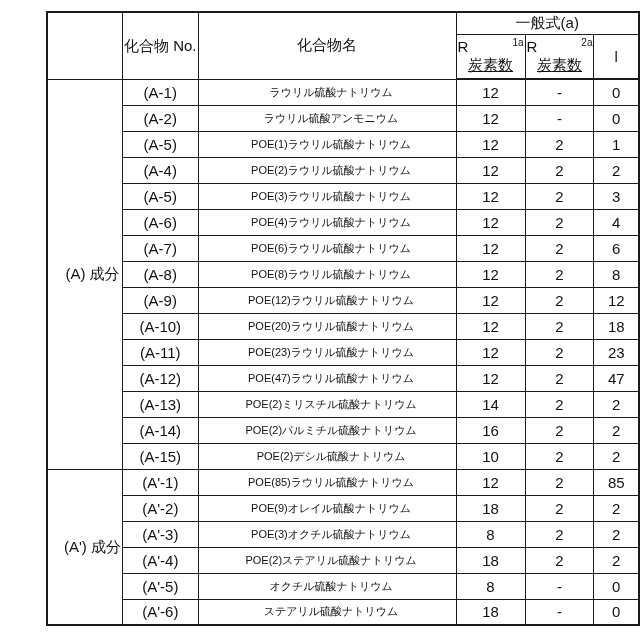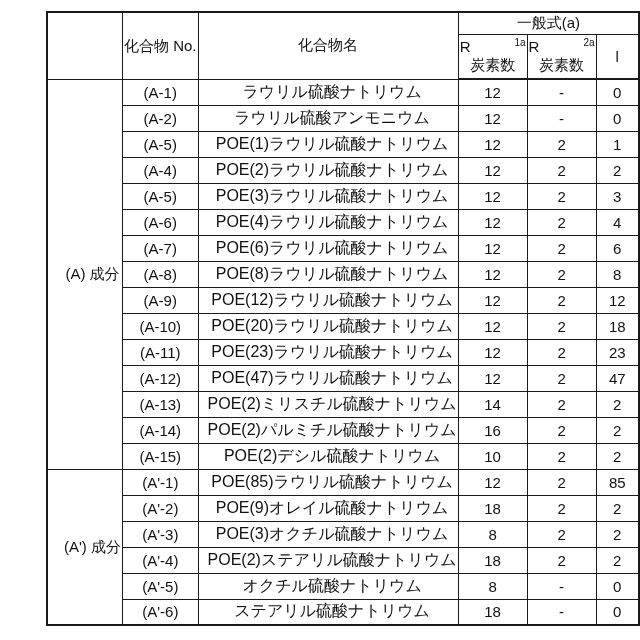--- a/index.html
+++ b/index.html
@@ -46,30 +46,31 @@
     line-height: 1.1;
   }
   .rsup sup {
     font-size: 10px;
     vertical-align: super;
     line-height: 0;
     margin-left: 44px;
   }
   .carbon {
     line-height: 1.2;
+    text-decoration: underline;
   }
   .compound-table thead tr.hrow-sub th {
     border-bottom: 2px solid #1a1a1a;
   }
   td.group-cell {
     font-size: 15px;
     padding-left: 16px;
   }
   td.name-cell {
-    font-size: 16px;
+    font-size: 11px;
     padding-left: 9px;
   }
 </style>
 </head>
 <body>
 
 <div class="page">
   <table class="compound-table">
     <colgroup>
       <col style="width:40px">

